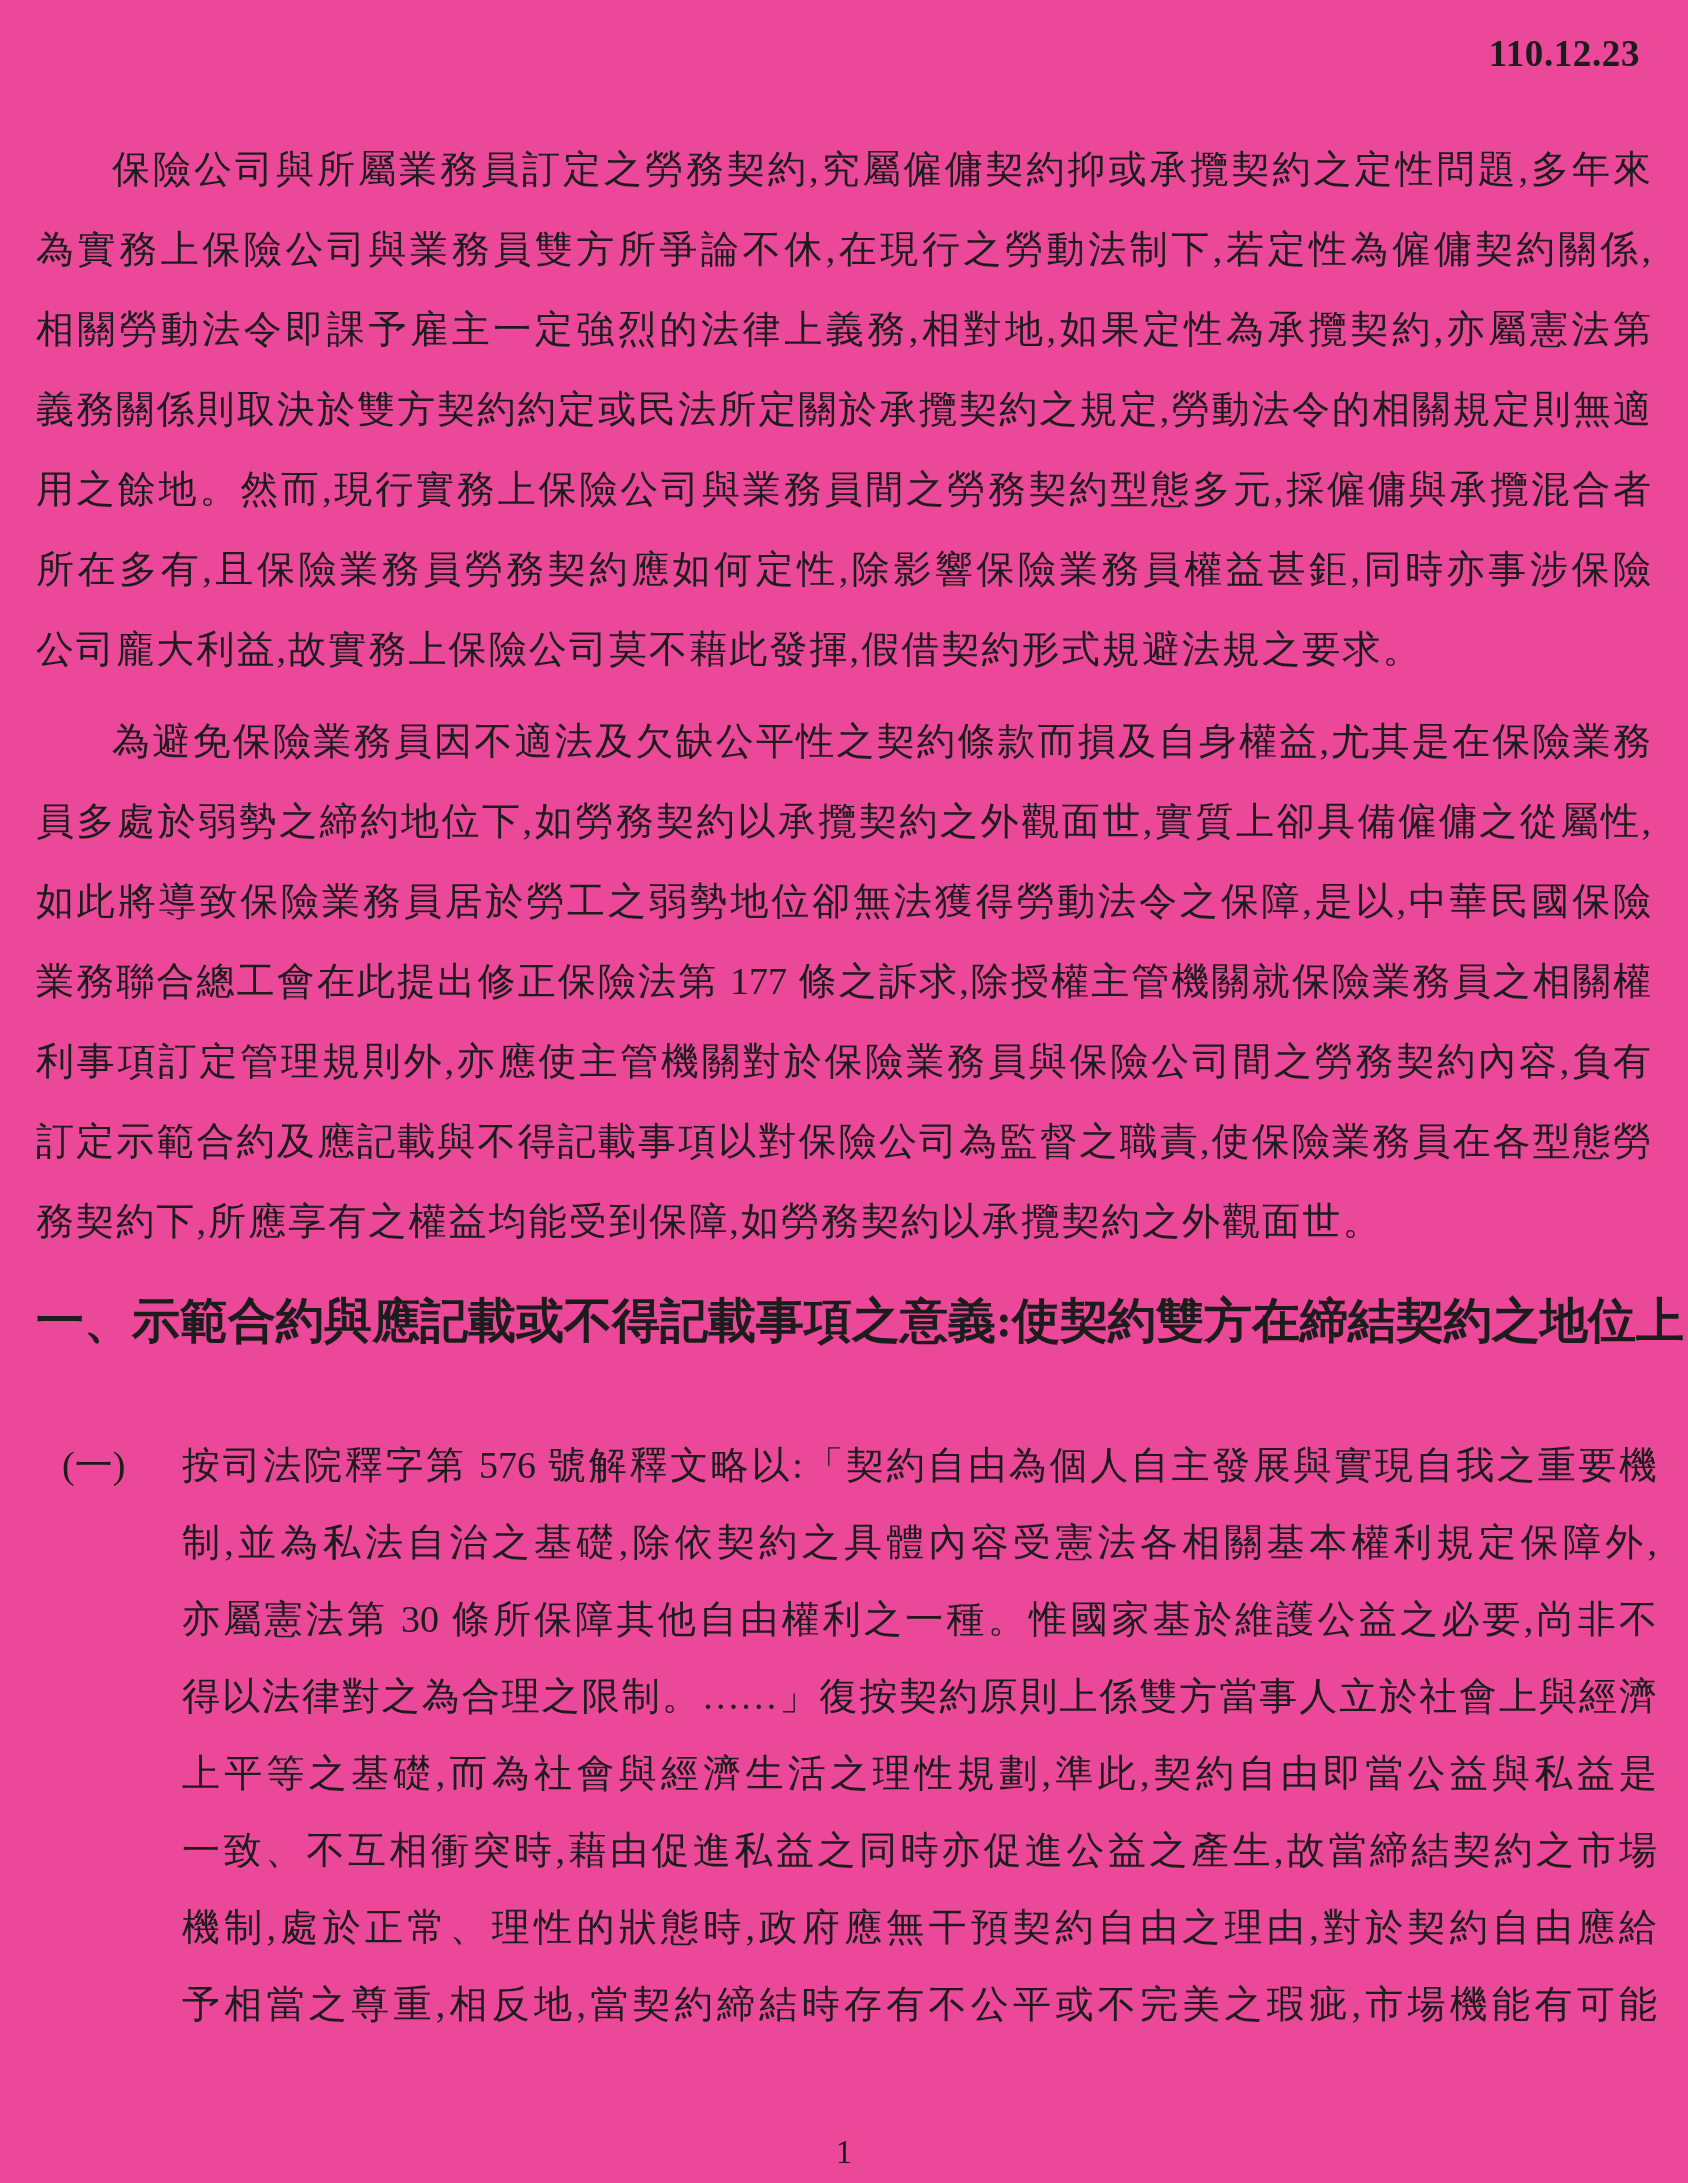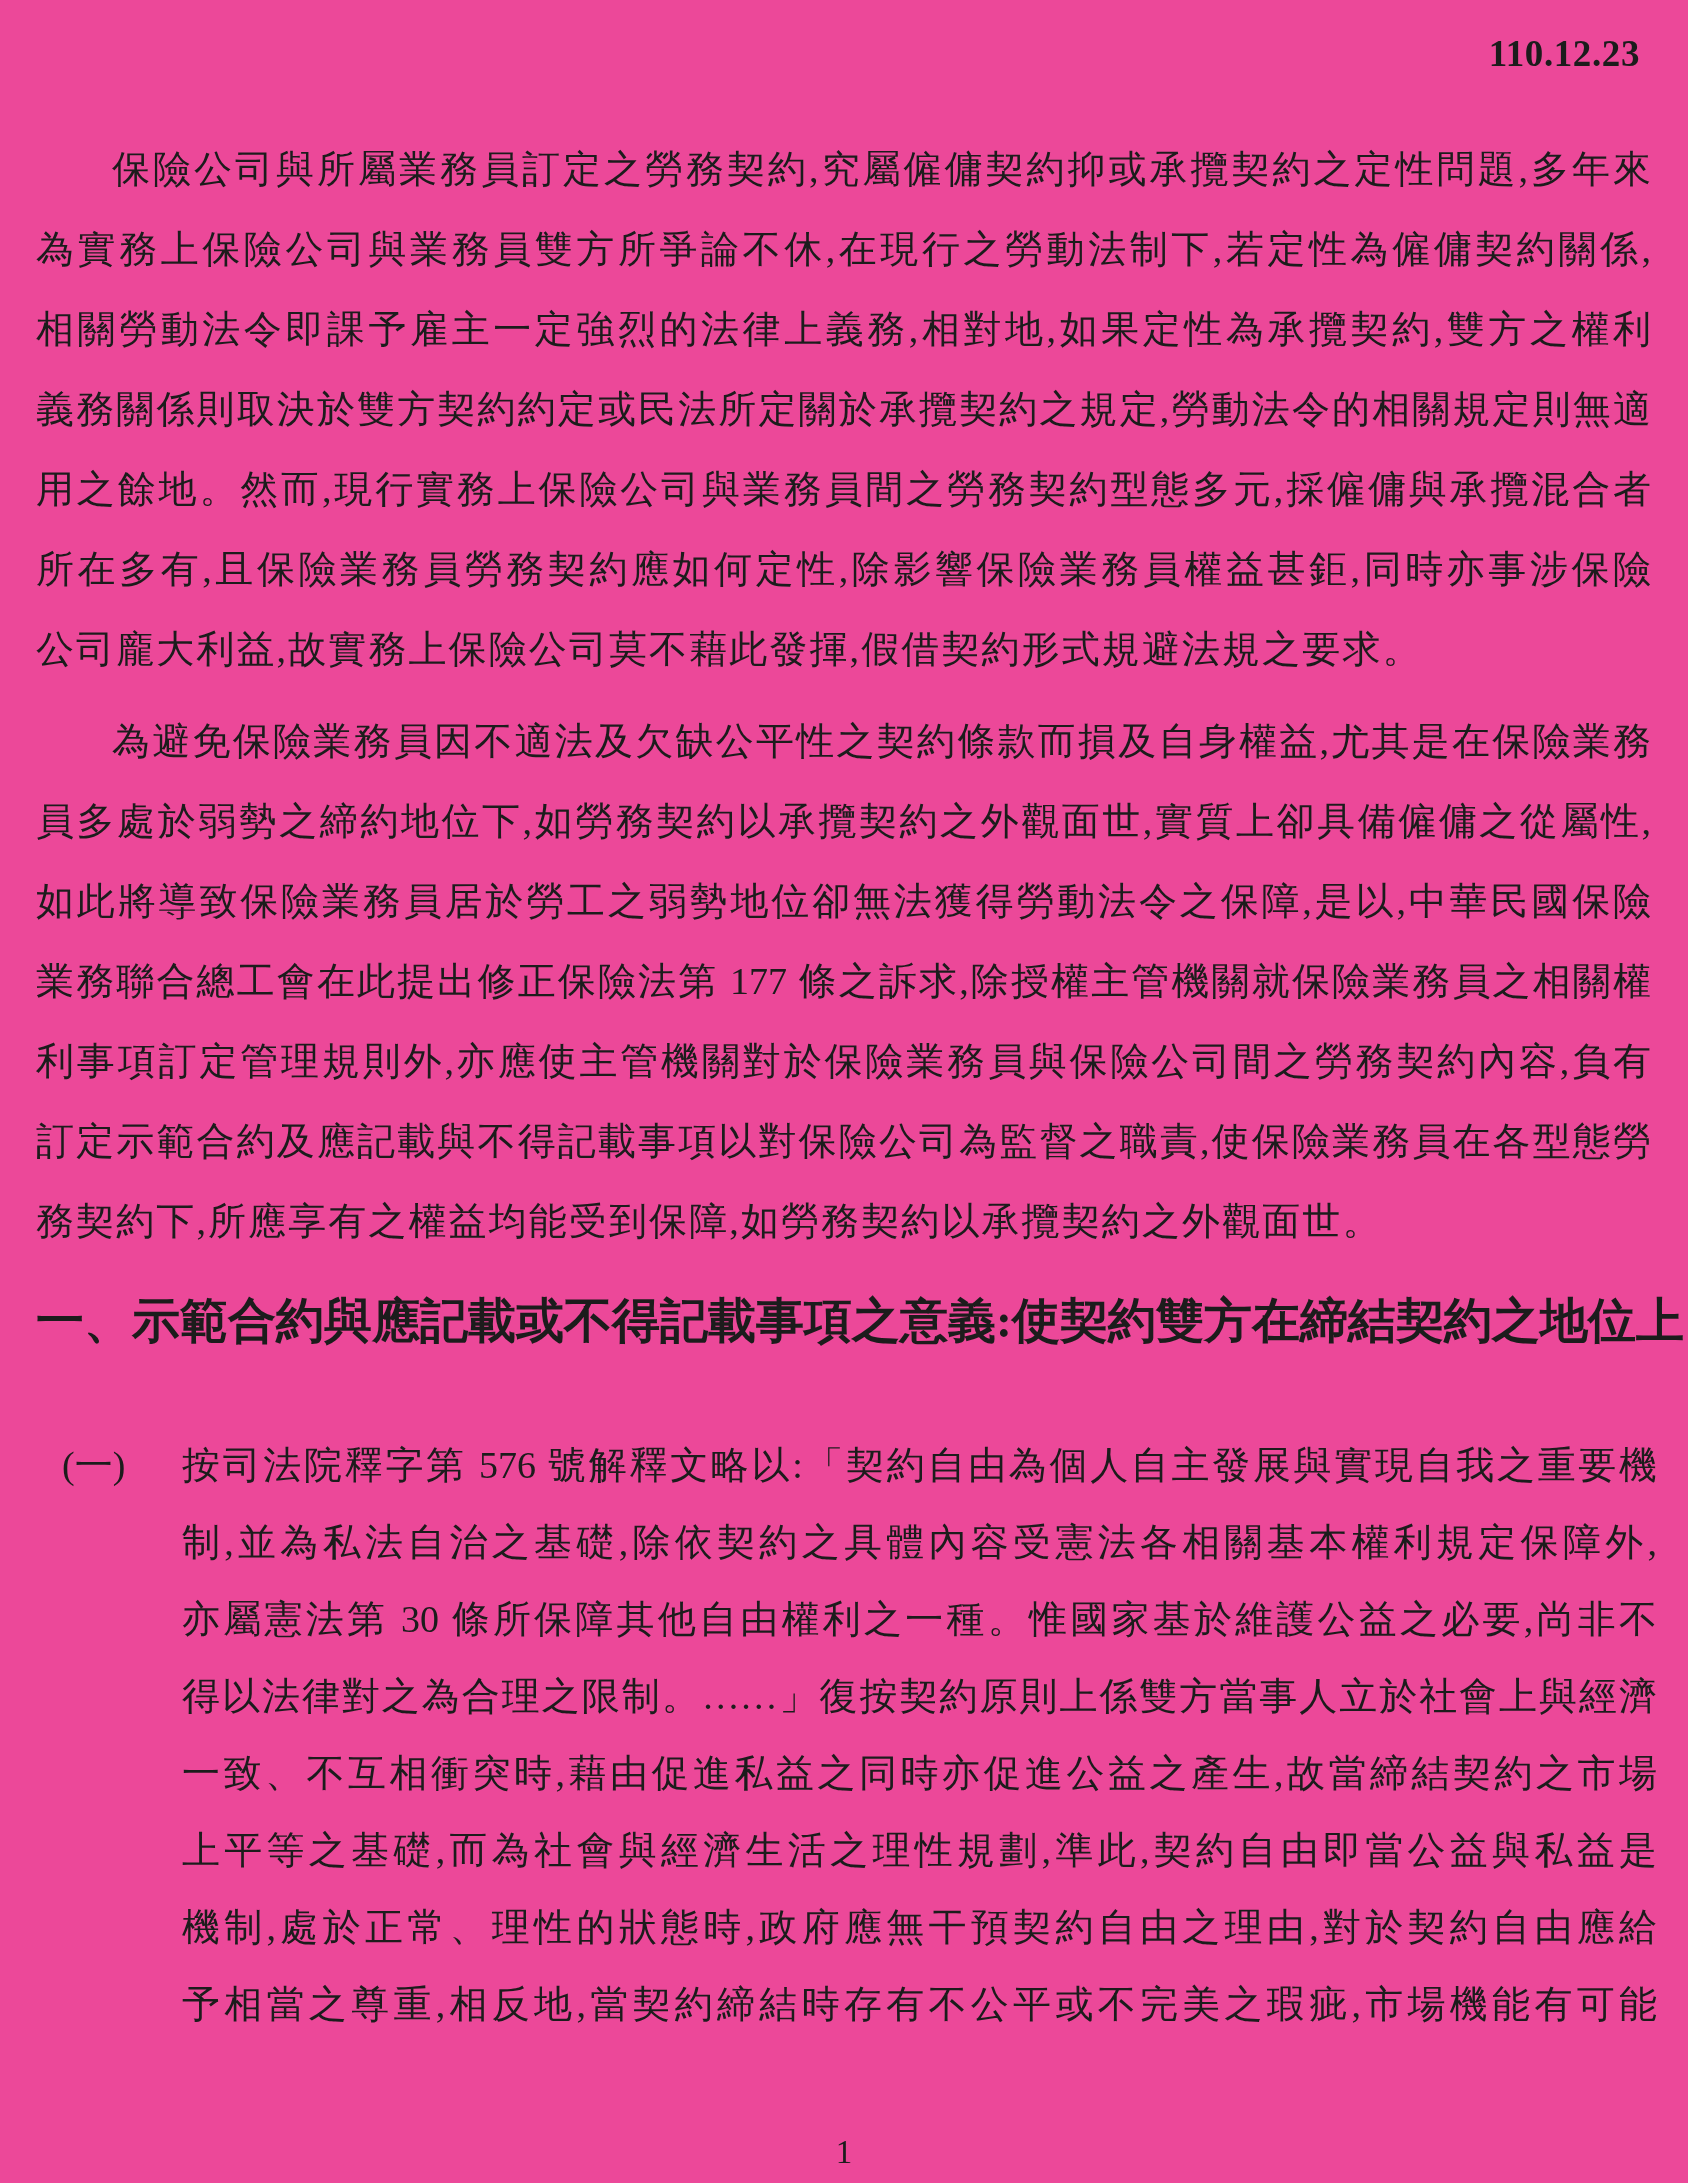--- a/index.html
+++ b/index.html
@@ -104,21 +104,21 @@
 </head>
 <body>
 
 <div class="page">
 
   <div class="date">110.12.23</div>
 
   <div class="para para-1">
     <div class="line first">保險公司與所屬業務員訂定之勞務契約,究屬僱傭契約抑或承攬契約之定性問題,多年來</div>
     <div class="line">為實務上保險公司與業務員雙方所爭論不休,在現行之勞動法制下,若定性為僱傭契約關係,</div>
-    <div class="line">相關勞動法令即課予雇主一定強烈的法律上義務,相對地,如果定性為承攬契約,雙方之權利</div>
+    <div class="line">相關勞動法令即課予雇主一定強烈的法律上義務,相對地,如果定性為承攬契約,亦屬憲法第</div>
     <div class="line">義務關係則取決於雙方契約約定或民法所定關於承攬契約之規定,勞動法令的相關規定則無適</div>
     <div class="line">用之餘地。然而,現行實務上保險公司與業務員間之勞務契約型態多元,採僱傭與承攬混合者</div>
     <div class="line">所在多有,且保險業務員勞務契約應如何定性,除影響保險業務員權益甚鉅,同時亦事涉保險</div>
     <div class="line short">公司龐大利益,故實務上保險公司莫不藉此發揮,假借契約形式規避法規之要求。</div>
   </div>
 
   <div class="para para-2">
     <div class="line first">為避免保險業務員因不適法及欠缺公平性之契約條款而損及自身權益,尤其是在保險業務</div>
     <div class="line">員多處於弱勢之締約地位下,如勞務契約以承攬契約之外觀面世,實質上卻具備僱傭之從屬性,</div>
     <div class="line">如此將導致保險業務員居於勞工之弱勢地位卻無法獲得勞動法令之保障,是以,中華民國保險</div>
@@ -132,22 +132,22 @@
     <div class="h-line1">一、示範合約與應記載或不得記載事項之意義:使契約雙方在締結契約之地位上</div>
   </div>
 
   <div class="item">
     <div class="item-marker">(一)</div>
     <div class="item-body">
       <div class="line">按司法院釋字第 576 號解釋文略以:「契約自由為個人自主發展與實現自我之重要機</div>
       <div class="line">制,並為私法自治之基礎,除依契約之具體內容受憲法各相關基本權利規定保障外,</div>
       <div class="line">亦屬憲法第 30 條所保障其他自由權利之一種。惟國家基於維護公益之必要,尚非不</div>
       <div class="line">得以法律對之為合理之限制。……」復按契約原則上係雙方當事人立於社會上與經濟</div>
+      <div class="line">上平等之基礎,而為社會與經濟生活之理性規劃,準此,契約自由即當公益與私益是</div>
       <div class="line">一致、不互相衝突時,藉由促進私益之同時亦促進公益之產生,故當締結契約之市場</div>
-      <div class="line">上平等之基礎,而為社會與經濟生活之理性規劃,準此,契約自由即當公益與私益是</div>
       <div class="line">機制,處於正常、理性的狀態時,政府應無干預契約自由之理由,對於契約自由應給</div>
       <div class="line">予相當之尊重,相反地,當契約締結時存有不公平或不完美之瑕疵,市場機能有可能</div>
     </div>
   </div>
 
   <div class="page-number">1</div>
 
 </div>
 
 

